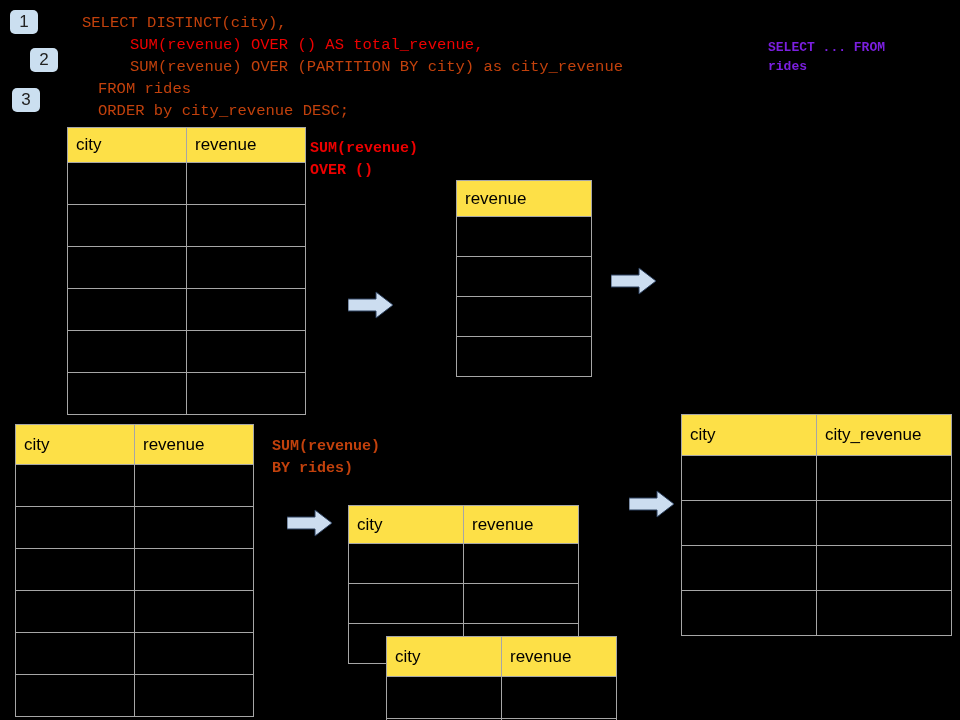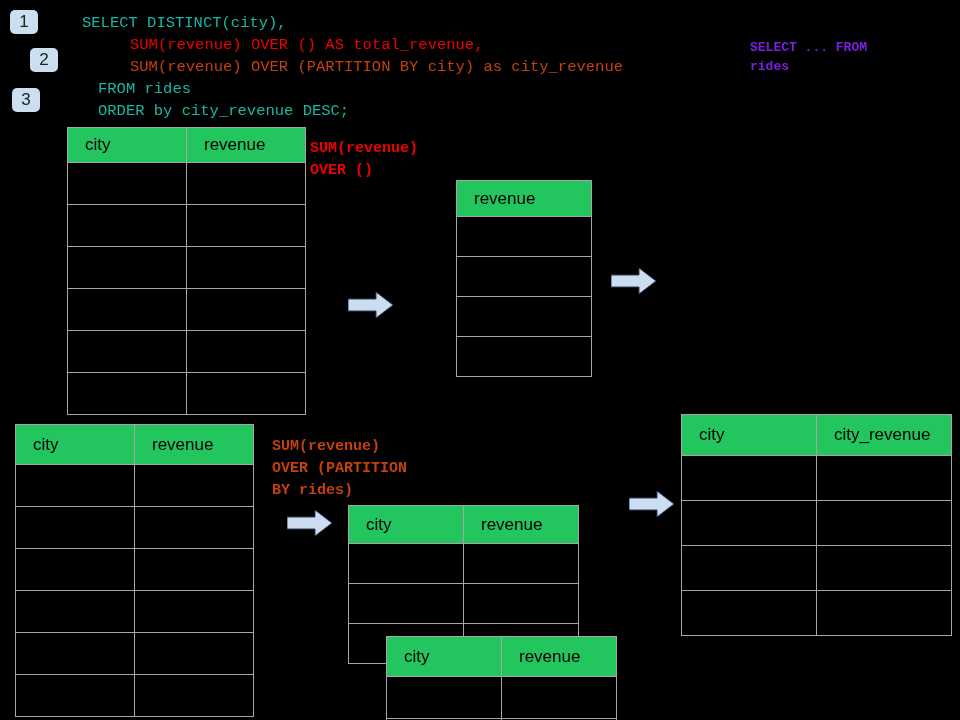--- a/index.html
+++ b/index.html
@@ -33,21 +33,21 @@
   
   .sql-block {
     position: absolute;
     font-family: "Liberation Mono", monospace;
     font-size: 15.5px;
     line-height: 22px;
     white-space: pre;
     letter-spacing: 0px;
   }
   .sql-line { white-space: pre; }
-  .c-purple { color: #14b8a6; }
+  .c-purple { color: #c2410c; }
   .c-red    { color: #ee0000; }
   .c-green  { color: #c2410c; }
 
   .side-note {
     position: absolute;
     font-family: "Liberation Mono", monospace;
     font-size: 13px;
     line-height: 19px;
     white-space: pre;
     color: #7b1fe0;
@@ -70,48 +70,48 @@
     border-collapse: collapse;
     table-layout: fixed;
     background: #000000;
   }
   .tbl th, .tbl td {
     border: 1px solid #a6a6a6;
     padding: 0;
     margin: 0;
   }
   .tbl th {
-    background: #22c55e;
+    background: #fde047;
     color: #000000;
     font-family: "Liberation Sans", sans-serif;
     font-weight: normal;
     font-size: 17px;
     text-align: left;
-    padding-left: 17px;
+    padding-left: 8px;
   }
   .tbl td {
     background: #000000;
   }
 
   
   .arrow {
     position: absolute;
   }
 </style>
 </head>
 <body>
 
 <div id="stage">
     <div class="badge" style="left: 10px; top: 10px;">1</div>
     <div class="badge" style="left: 30px; top: 48px;">2</div>
     <div class="badge" style="left: 12px; top: 88px;">3</div>
     <div class="sql-block" style="left: 82px; top: 12px;"><div class="sql-line c-purple" style="padding-left: 0px;">SELECT DISTINCT(city),</div><div class="sql-line c-red" style="padding-left: 48px;">SUM(revenue) OVER () AS total_revenue,</div><div class="sql-line c-green" style="padding-left: 48px;">SUM(revenue) OVER (PARTITION BY city) as city_revenue</div><div class="sql-line c-purple" style="padding-left: 16px;">FROM rides</div><div class="sql-line c-purple" style="padding-left: 16px;">ORDER by city_revenue DESC;</div></div>
-    <div class="side-note" style="left: 750px; top: 38px; font-family: Liberation Mono, monospace;"><div>SELECT ... FROM</div><div>rides</div></div>
+    <div class="side-note" style="left: 768px; top: 38px; font-family: Liberation Mono, monospace;"><div>SELECT ... FROM</div><div>rides</div></div>
     <div class="annot c-red" style="left: 310px; top: 138px;"><div>SUM(revenue)</div><div>OVER ()</div></div>
-    <div class="annot c-green" style="left: 272px; top: 436px;"><div>SUM(revenue)</div><div>OVER (PARTITION</div><div>BY rides)</div></div>
+    <div class="annot c-green" style="left: 272px; top: 436px;"><div>SUM(revenue)</div><div>BY rides)</div></div>
     <table class="tbl" style="left: 67px; top: 127px; width: 238px;">
       <colgroup>
         <col style="width: 119px;">
         <col style="width: 119px;">
       </colgroup>
       <thead>
         <tr style="height: 35px;">
           <th>city</th>
           <th>revenue</th>
         </tr>

